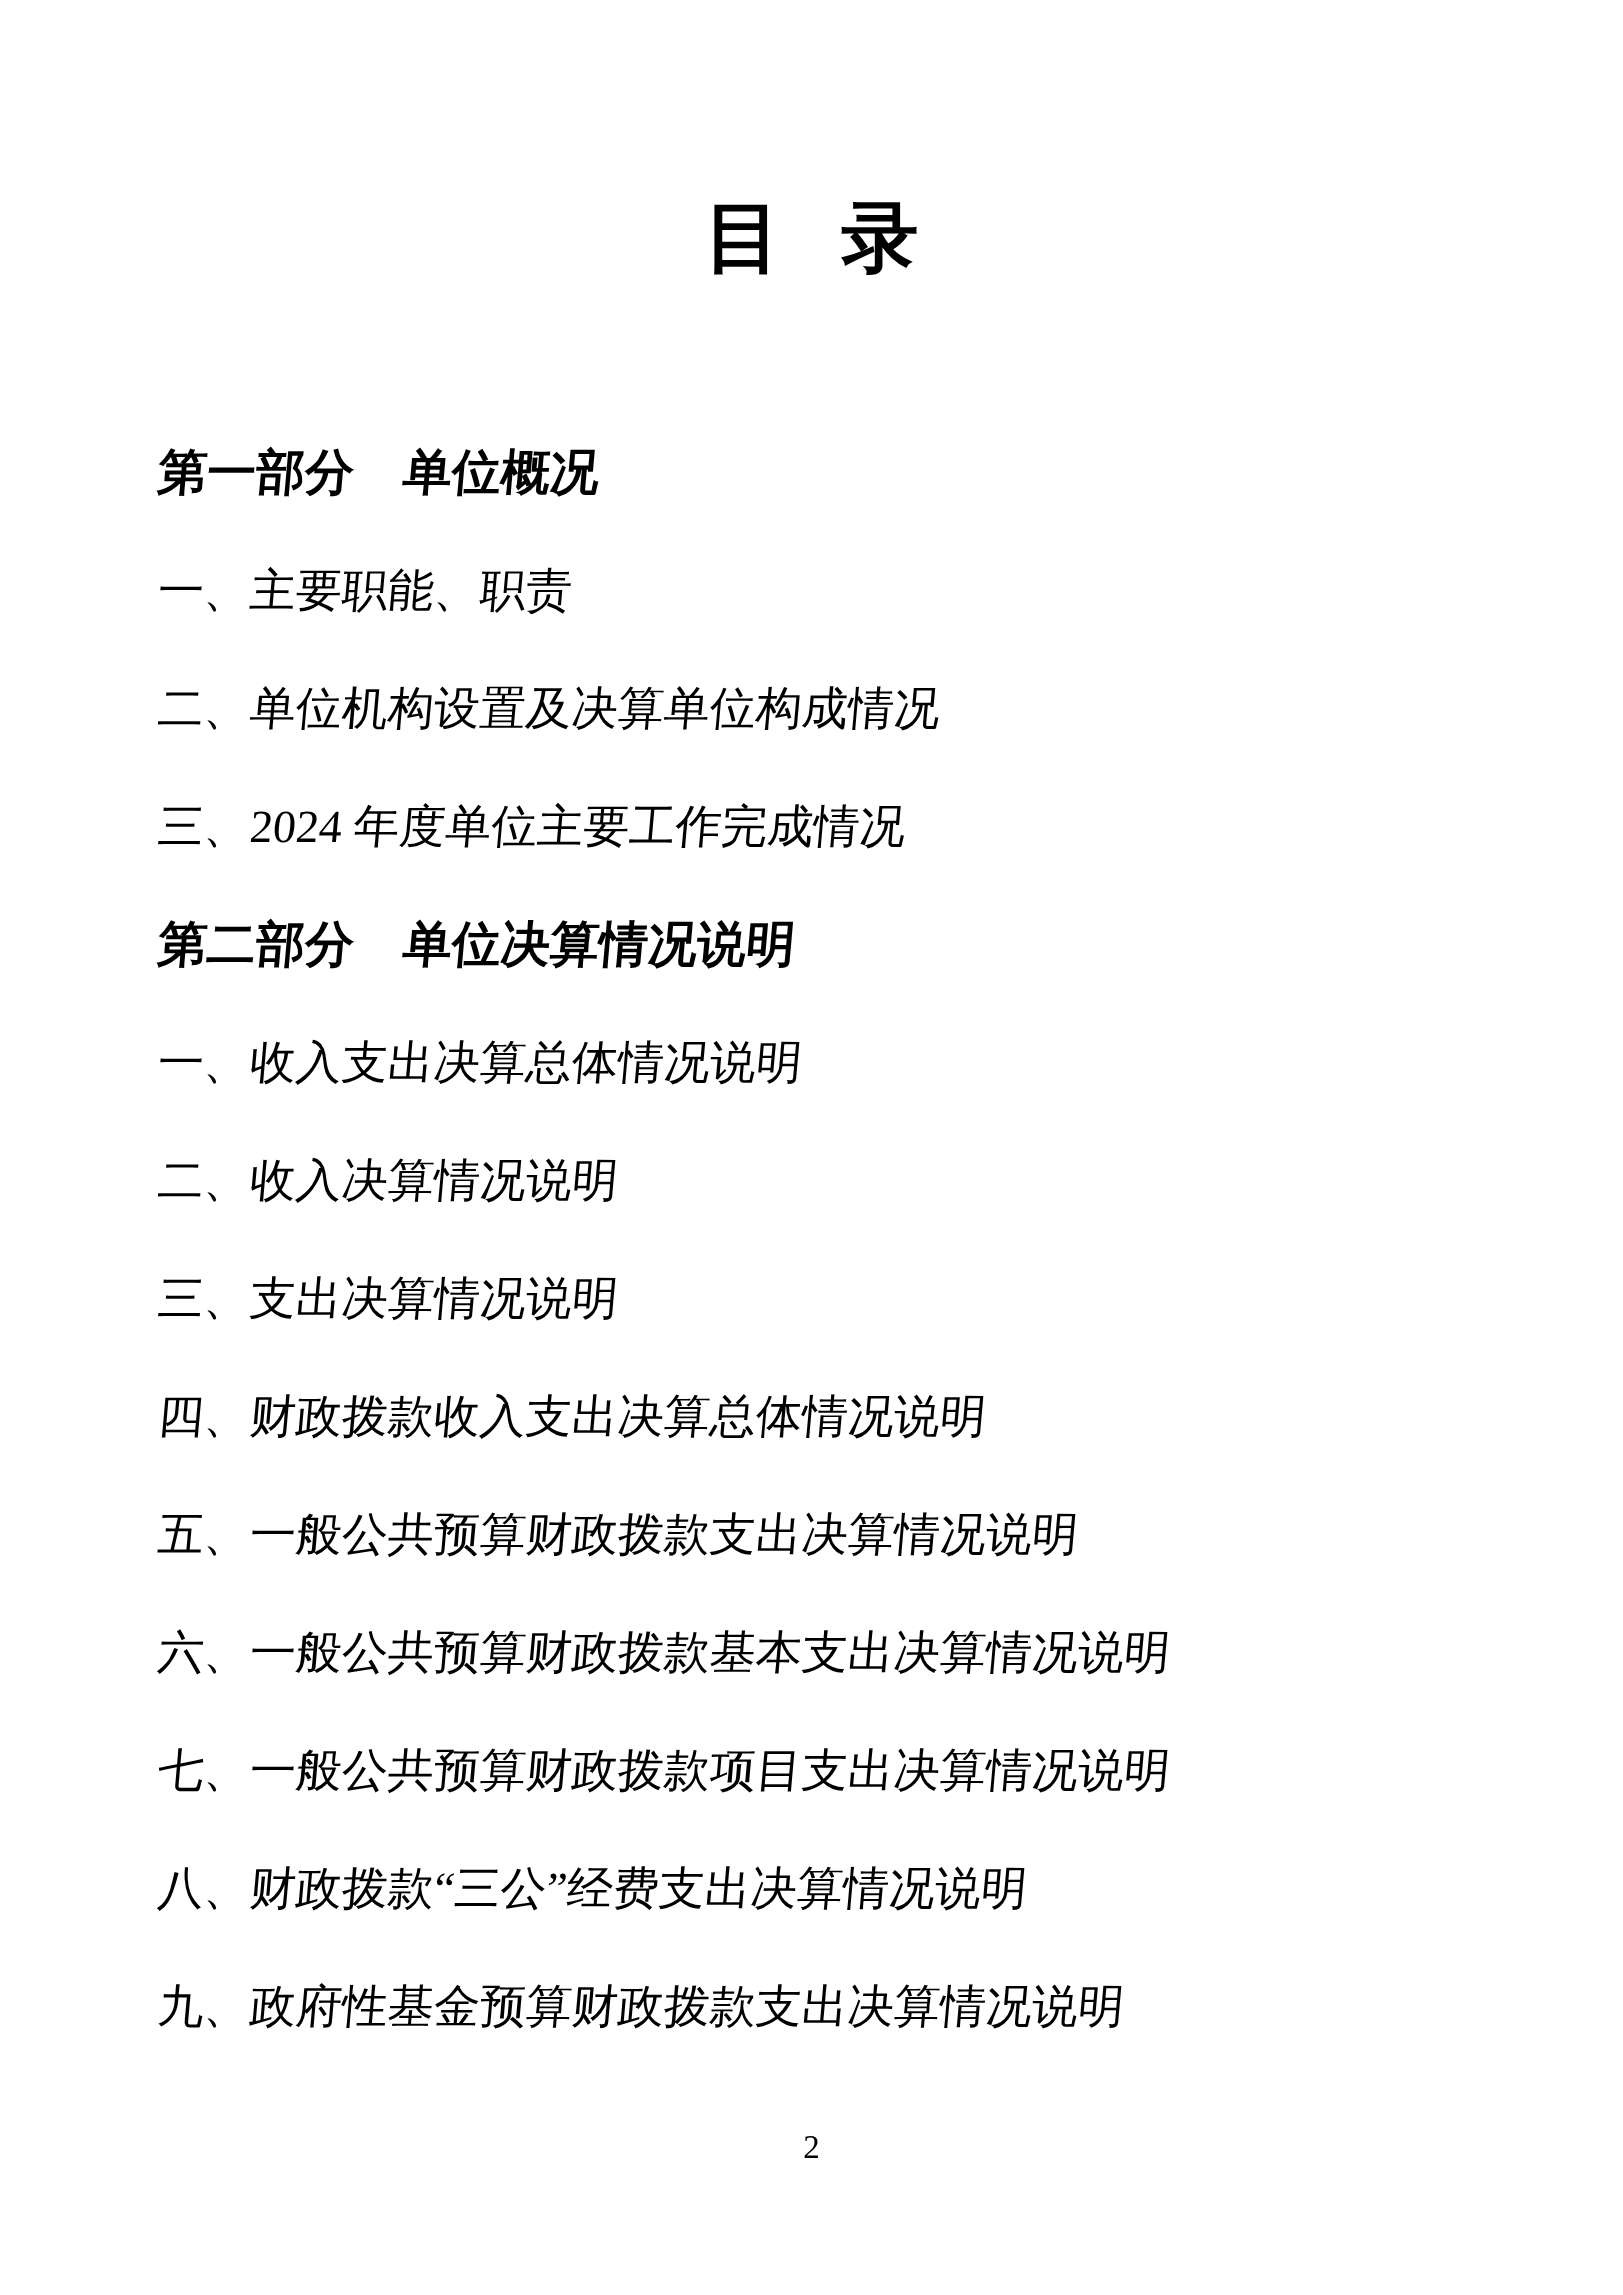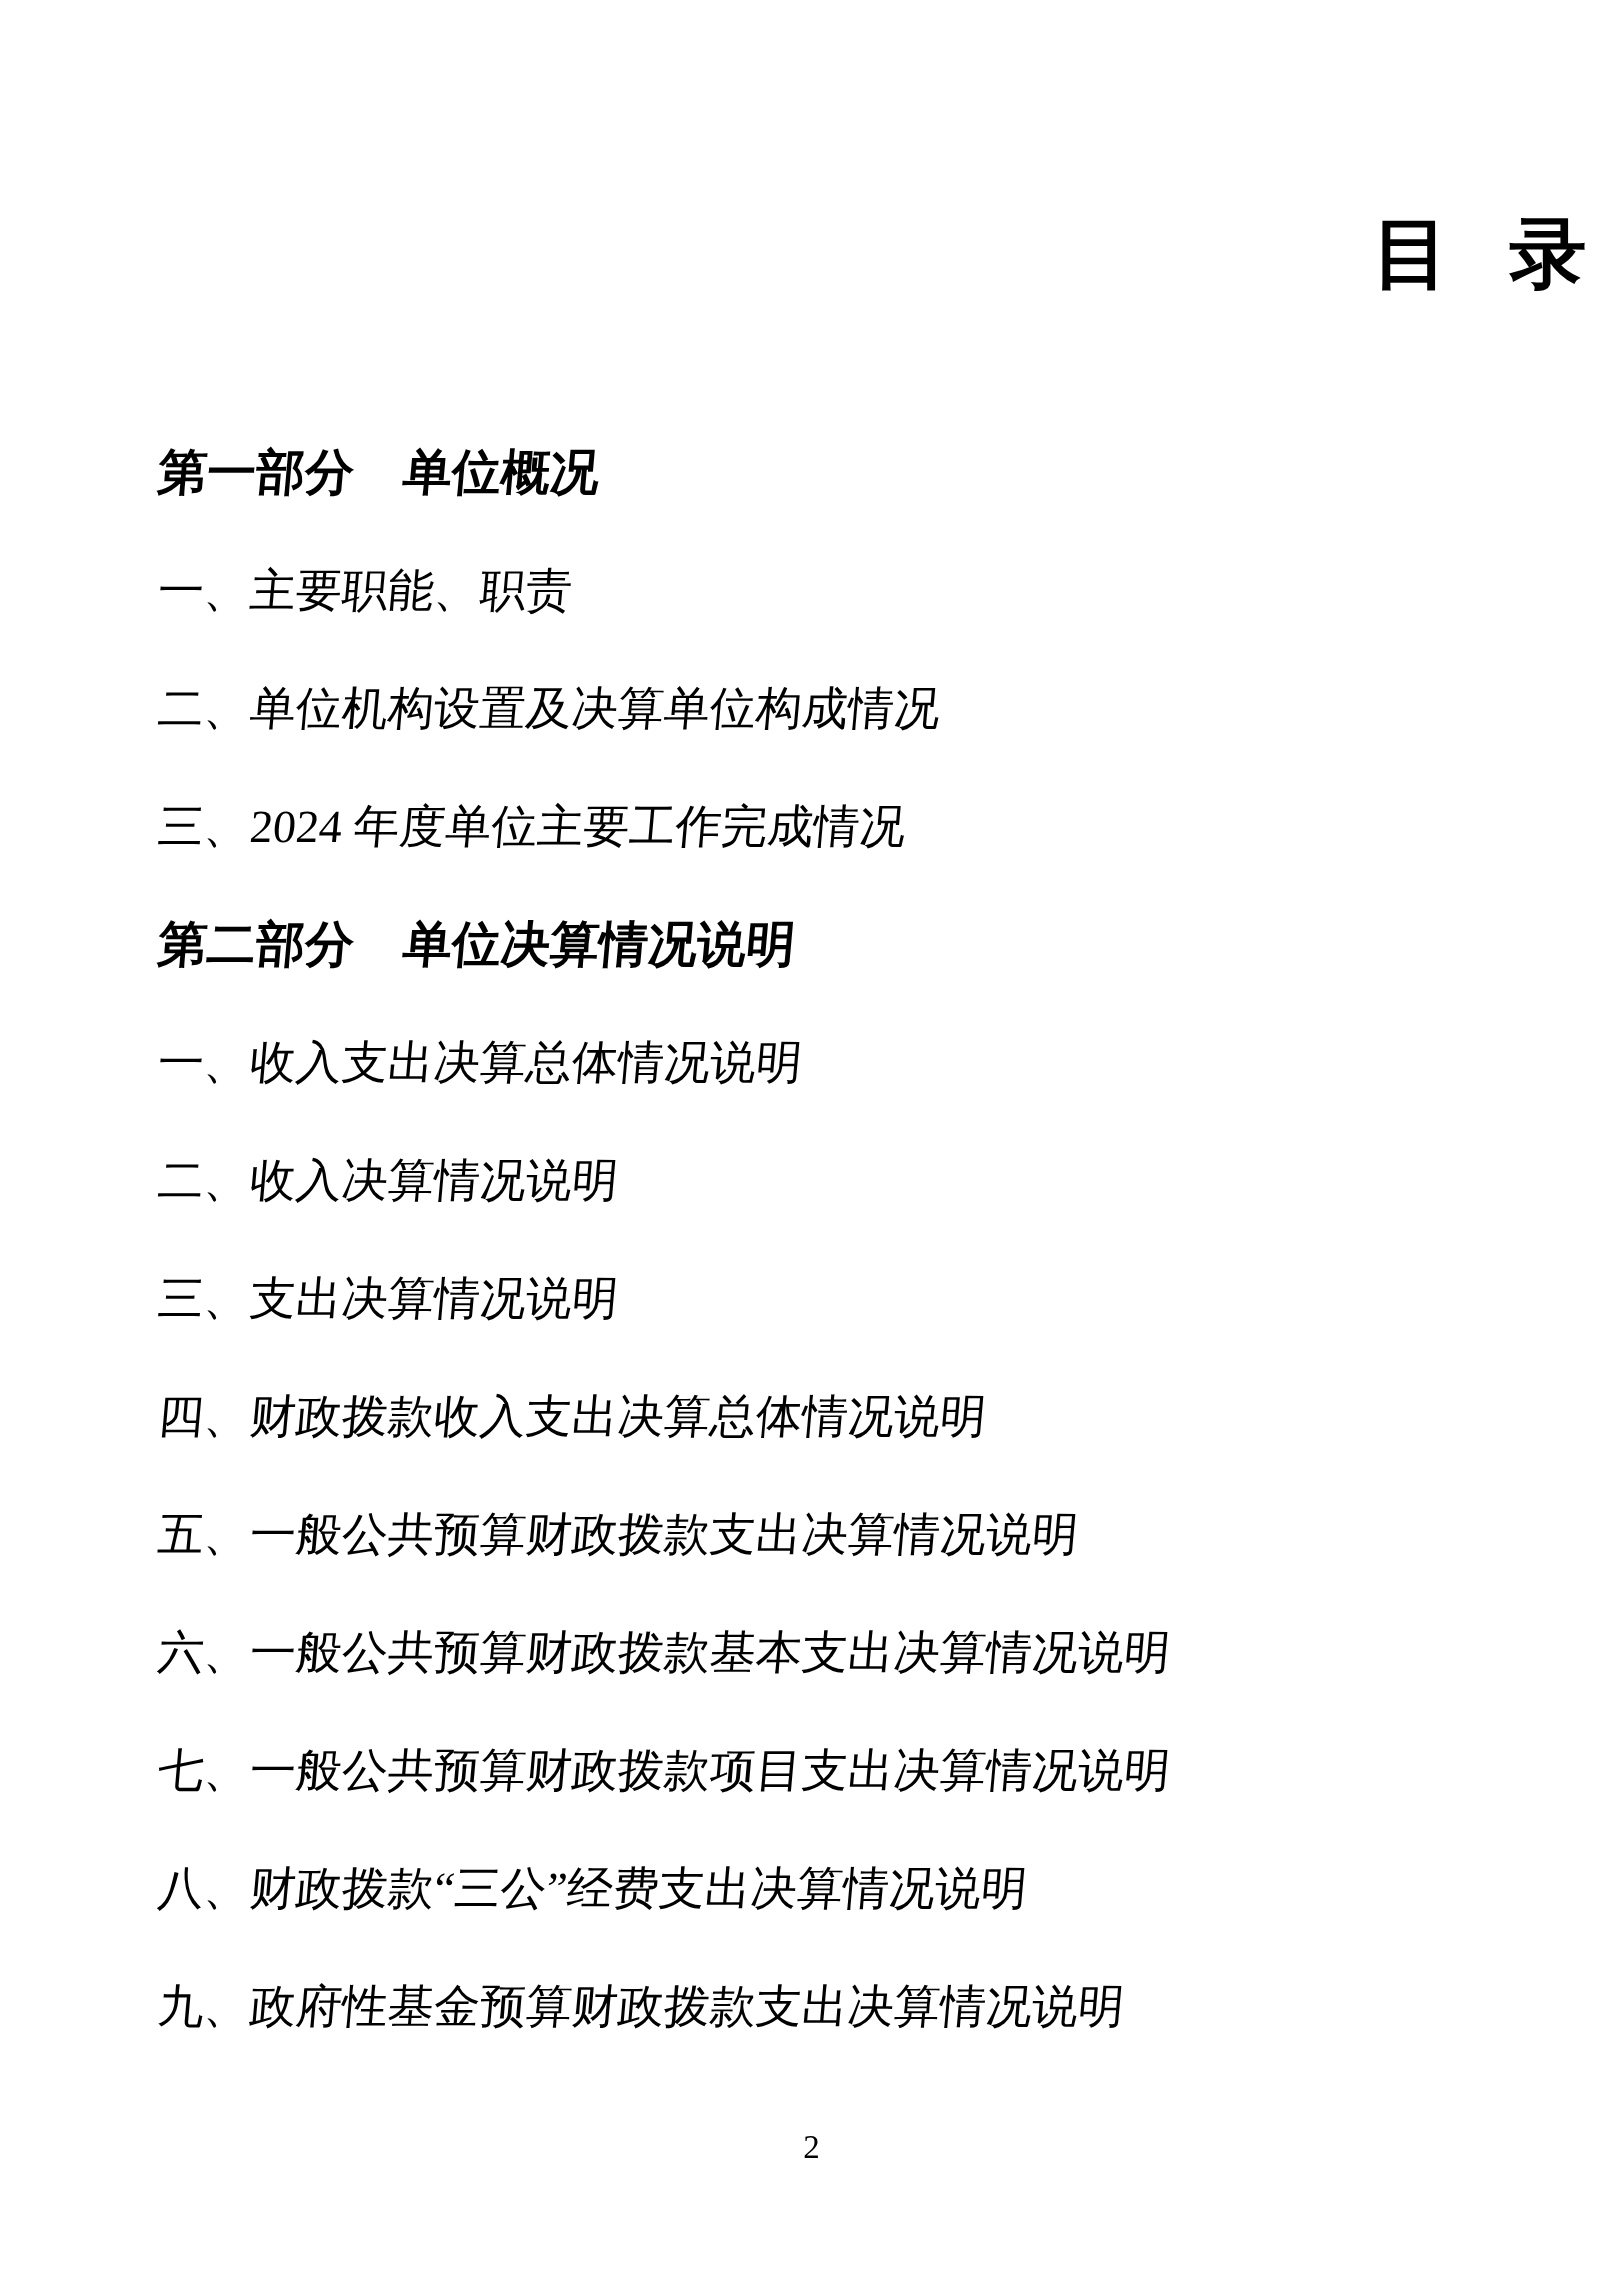--- a/index.html
+++ b/index.html
@@ -14,22 +14,22 @@
     background: #ffffff;
     color: #000000;
     font-family: "Liberation Serif", "DejaVu Serif", serif;
     overflow: hidden;
   }
   .doc-title {
     position: absolute;
     top: 194px;
     left: 0;
     right: 0;
-    margin: 16px;
-    text-align: right;
+    margin: 0;
+    text-align: center;
     font-size: 77px;
     font-weight: 700;
     letter-spacing: 20.4px;
     text-indent: 20.4px;
     white-space: pre;
     line-height: 1.15;
     font-family: Liberation Serif, serif;
   }
   .toc {
     position: absolute;

